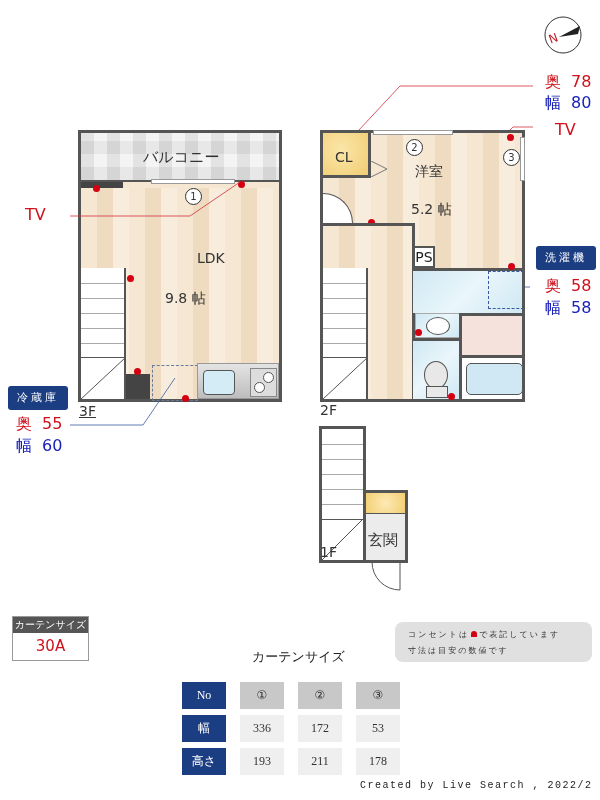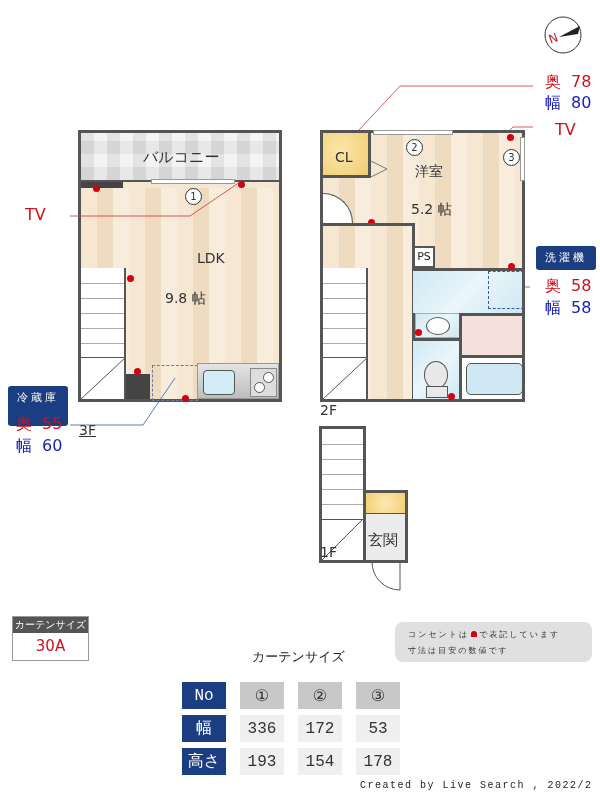--- a/index.html
+++ b/index.html
@@ -26,22 +26,22 @@
   .room-label { position:absolute; font-size:14px; color:#333; white-space:nowrap; }
   .floor-label { position:absolute; font-size:14px; color:#333; }
   .red { color:#d0101a; }
   .blue { color:#1a22b8; }
   .navy-badge { background:#1b3d82; color:#fff; border-radius:3px; font-size:11px; text-align:center; letter-spacing:3px; }
   .dim { position:absolute; font-size:16px; }
   .dim span.k { display:inline-block; width:26px; }
   .window { position:absolute; background:#fff; border:1px solid #999; box-sizing:border-box; }
   .bath { background:linear-gradient(135deg,#cfe8f3 0%, #eaf6fb 50%, #cfe8f3 100%); }
   table.curtain { border-collapse:separate; border-spacing:14px 6px; position:absolute; }
-  table.curtain td { width:42px; height:25px; text-align:center; font-size:16px; color:#333;
-                     font-family:Liberation Mono, monospace; }
+  table.curtain td { width:42px; height:25px; text-align:center; font-size:12px; color:#333;
+                     font-family:Liberation Serif, serif; }
   table.curtain td.hdr { background:#1b3d82; color:#fff; }
   table.curtain td.num { background:#c8c8c8; }
   table.curtain td.val { background:#efefef; }
 </style>
 </head>
 <body>
 
 <div class="abs" style="left:543px; top:15px; width:40px; height:40px;">
   <svg width="40" height="40" viewBox="0 0 40 40">
     <circle cx="20" cy="20" r="18" fill="#fff" stroke="#333" stroke-width="1"></circle>
@@ -86,32 +86,32 @@
   <div class="outlet" style="left:101px; top:262px;"></div>
 
   <div class="abs" style="left:116px; top:230px; width:82px; height:36px; background:linear-gradient(180deg,#e4e4e4,#bdbdbd); border:1px solid #999; box-sizing:border-box;">
     <div class="abs" style="left:5px; top:6px; width:30px; height:23px; border:1px solid #555; border-radius:4px; background:#d3ecf6;"></div>
     <div class="abs" style="left:52px; top:4px; width:25px; height:27px; border:1px solid #888; background:#ddd;">
       <div class="abs" style="left:12px; top:3px; width:9px; height:9px; border:1px solid #555; border-radius:50%; background:#fff;"></div>
       <div class="abs" style="left:3px; top:13px; width:9px; height:9px; border:1px solid #555; border-radius:50%; background:#fff;"></div>
     </div>
   </div>
 </div>
-<div class="floor-label" style="left:79px; top:422px;text-decoration:underline;">3F</div>
+<div class="floor-label" style="left:79px; top:403px;text-decoration:underline;">3F</div>
 
 <div class="dim red" style="left:25px; top:205px;">TV</div>
 <svg class="abs" style="left:0; top:0; pointer-events:none" width="600" height="800">
   <polyline points="70,216 190,216 240,182" fill="none" stroke="#d0303a" stroke-width="0.8"></polyline>
   <polyline points="70,425 143,425 175,378" fill="none" stroke="#3a5aa0" stroke-width="0.8"></polyline>
   <polyline points="533,86 400,86 345,145" fill="none" stroke="#d0303a" stroke-width="0.8"></polyline>
   <polyline points="533,127 513,127 508,132" fill="none" stroke="#d0303a" stroke-width="0.8"></polyline>
   <line x1="503" y1="287" x2="530" y2="287" stroke="#3a5aa0" stroke-width="0.8"></line>
 </svg>
 
-<div class="abs navy-badge" style="left:8px; top:386px; width:60px; height:40px; line-height:24px;">冷蔵庫</div>
+<div class="abs navy-badge" style="left:8px; top:386px; width:60px; height:24px; line-height:24px;">冷蔵庫</div>
 <div class="dim" style="left:16px; top:414px;">
   <span class="k red">奥</span><span class="red">55</span>
 </div>
 <div class="dim" style="left:16px; top:436px;">
   <span class="k blue">幅</span><span class="blue">60</span>
 </div>
 
 <div class="abs wall" style="left:320px; top:130px; width:205px; height:272px; background:#f6e7d2;">
   <div class="abs wood" style="left:0; top:0; width:199px; height:266px;"></div>
 
@@ -140,21 +140,21 @@
       <div class="stair-line" style="top:30px"></div>
     <div class="stair-line" style="top:45px"></div>
       <div class="stair-line" style="top:60px"></div>
     <div class="stair-line" style="top:75px"></div>
       <div class="stair-line" style="top:89px; background:#555;"></div>
     <svg class="abs" style="left:0; top:89px" width="45" height="42">
         <line x1="0" y1="42" x2="45" y2="0" stroke="#555" stroke-width="1"></line>
       </svg>
   </div>
 
-  <div class="abs" style="left:90px; top:113px; width:22px; height:22px; background:#fff; border:2px solid #555; box-sizing:border-box; font-size:11px; line-height:18px; text-align:center;">PS</div>
+  <div class="abs" style="left:90px; top:113px; width:22px; height:22px; background:#fff; border:2px solid #555; box-sizing:border-box; font-size:14px; line-height:18px; text-align:center;">PS</div>
 
   <div class="abs bath" style="left:90px; top:135px; width:109px; height:45px; border-top:3px solid #555; box-sizing:border-box;"></div>
   <div class="abs" style="left:165px; top:138px; width:34px; height:36px; border:1px dashed #3a5aa0;"></div>
   <div class="outlet" style="left:185px; top:130px;"></div>
 
   <div class="abs bath" style="left:92px; top:180px; width:45px; height:25px; border:1px solid #aaa; box-sizing:border-box;">
     <div class="abs" style="left:10px; top:3px; width:22px; height:16px; border:1px solid #555; border-radius:50%; background:#fff;"></div>
   </div>
   <div class="outlet" style="left:92px; top:196px;"></div>
 
@@ -231,19 +231,19 @@
   </tr>
   <tr>
     <td class="hdr">幅</td>
     <td class="val">336</td>
     <td class="val">172</td>
     <td class="val">53</td>
   </tr>
   <tr>
     <td class="hdr">高さ</td>
     <td class="val">193</td>
-    <td class="val">154</td>
+    <td class="val">211</td>
     <td class="val">178</td>
   </tr>
 </tbody>
   </table>
 
 <div class="abs" style="left:360px; top:780px; font-family:'Liberation Mono', monospace; font-size:10px; letter-spacing:1.5px; color:#222; white-space:nowrap;">Created by Live Search , 2022/2</div>
 
 </body></html>

